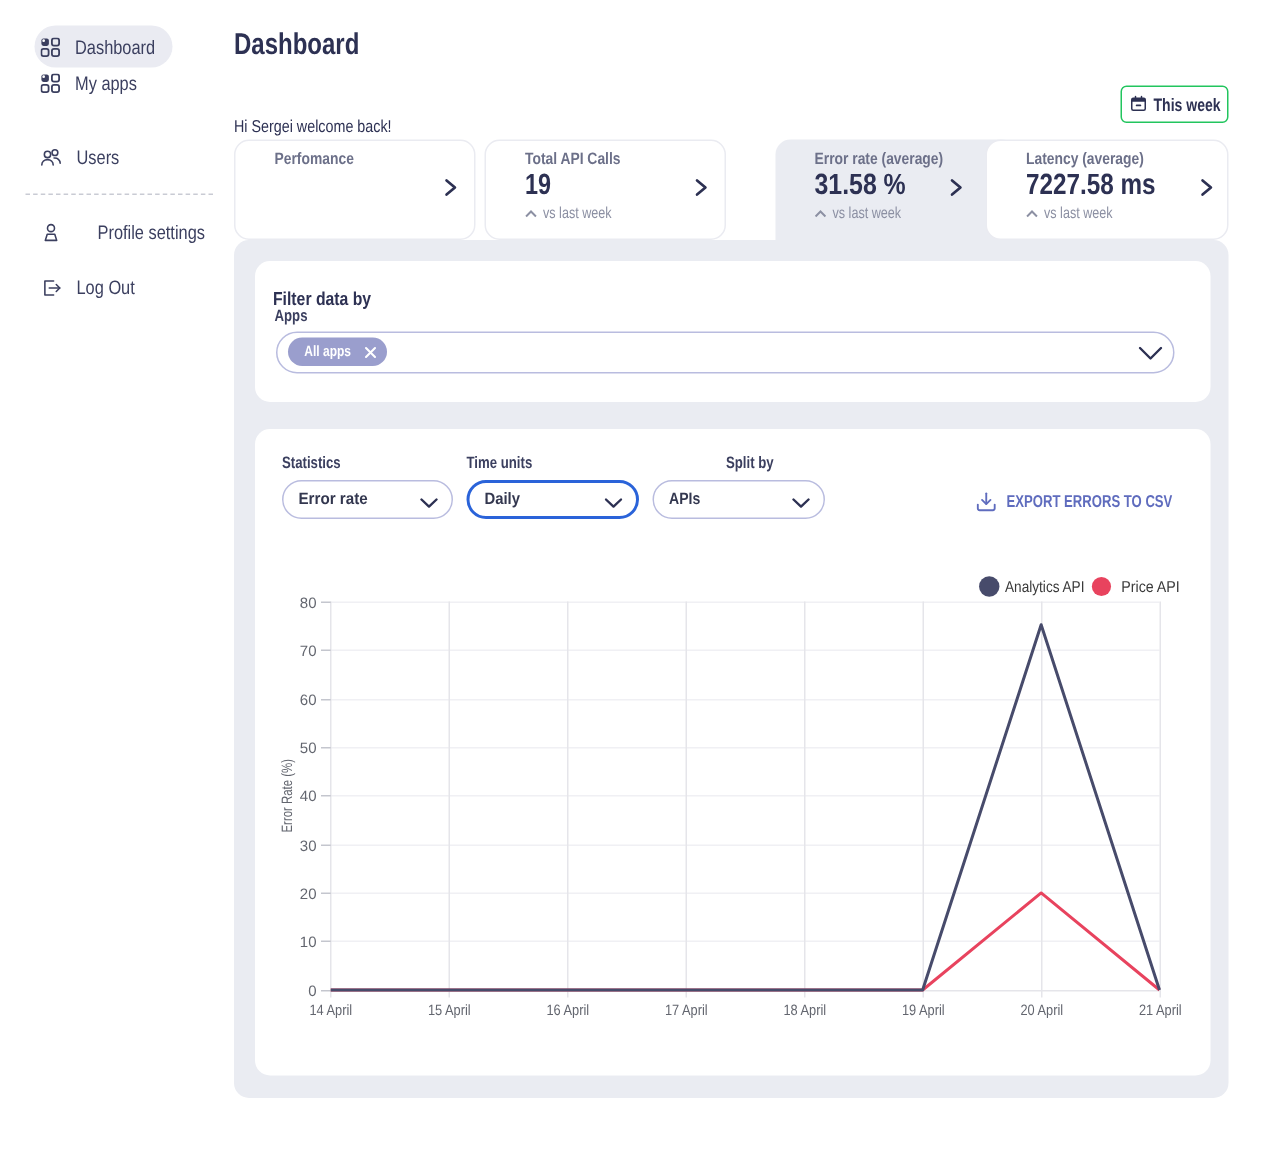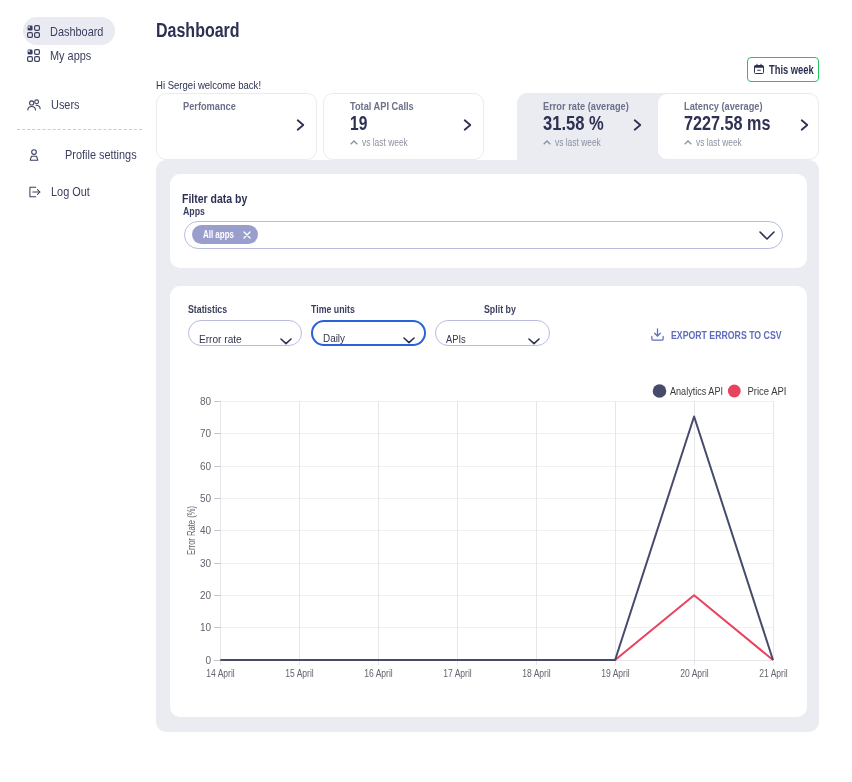--- a/index.html
+++ b/index.html
@@ -10,21 +10,21 @@
 .sq { display:inline-block; transform:scaleX(0.84); transform-origin:0 50%; white-space:nowrap; }
 .sq9 { display:inline-block; transform:scaleX(0.83); transform-origin:0 50%; white-space:nowrap; }
 .sq8 { display:inline-block; transform:scaleX(0.8); transform-origin:0 50%; white-space:nowrap; }
 .navitem { display:flex; align-items:center; gap:10px; color:#3b3f5f; font-size:13px; font-weight:500; }
 .cardlabel { color:#6c7089; font-size:11px; font-weight:700; line-height:12px; }
 .cardvalue { color:#2d3153; font-size:19.5px; font-weight:700; line-height:22px; }
 .vsweek { color:#8c90a3; font-size:10.5px; display:flex; align-items:center; gap:4px; }
 .statcard { position:absolute; top:93px; height:67px; background:#fff; border:1px solid #eaebf1; border-radius:10px; padding:6px 26px; }
 .chev { position:absolute; top:119px; }
 .sellabel { color:#3b3f5f; font-size:11px; font-weight:700; }
-.selbox { position:absolute; height:26px; border:1px solid #b9bcdf; border-radius:14px; background:#fff; display:flex; align-items:flex-end; justify-content:space-between; padding:0 9px 0 10px; color:#33374f; font-size:11px; font-weight:400; }
+.selbox { position:absolute; height:26px; border:1px solid #b9bcdf; border-radius:14px; background:#fff; display:flex; align-items:center; justify-content:space-between; padding:0 9px 0 10px; color:#33374f; font-size:11px; font-weight:700; }
 </style>
 </head>
 <body>
 <div id="page">
 
   <div class="abs navitem" style="left:23px; top:17px; height:28px; background:#eaebf2; border-radius:14px; padding:0 1px 0 4px;">
     <svg width="13" height="13" viewBox="0 0 13 13">
       <rect x="0.6" y="0.6" width="5" height="5" rx="1.4" fill="#3b3f5f"></rect>
       <rect x="7.6" y="0.6" width="4.8" height="4.8" rx="1.4" fill="none" stroke="#3b3f5f" stroke-width="1.2"></rect>
       <rect x="0.6" y="7.6" width="4.8" height="4.8" rx="1.4" fill="none" stroke="#3b3f5f" stroke-width="1.2"></rect>

